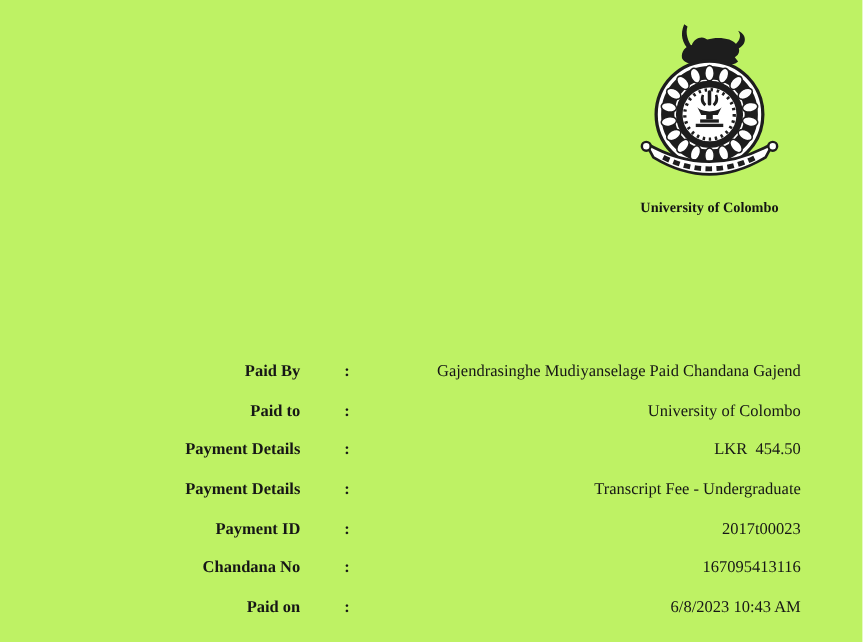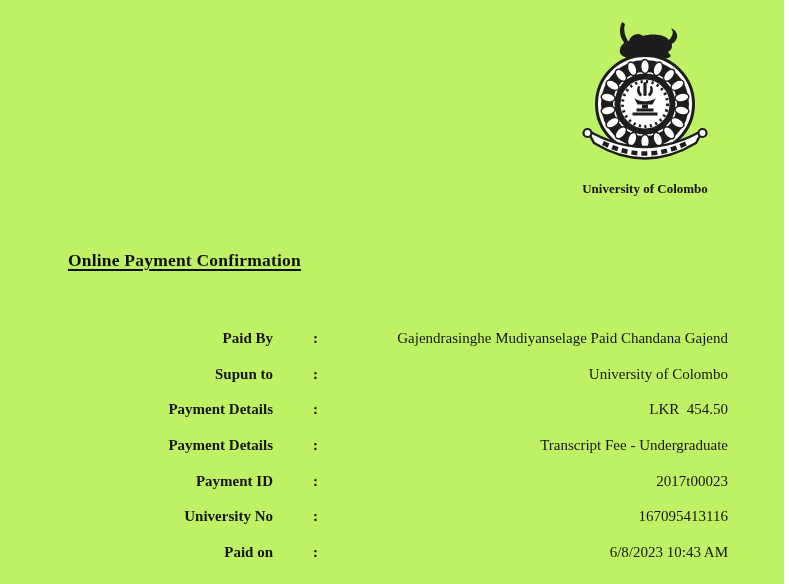--- a/index.html
+++ b/index.html
@@ -122,32 +122,31 @@
       </g>
 
       <path d="M8 118 Q66 152 124 118 L117 131 Q66 162 15 131 Z" fill="#ffffff" stroke="#1d1d1d" stroke-width="2.4" stroke-linejoin="round"></path>
       <circle cx="8.5" cy="121" r="4" fill="#ffffff" stroke="#1d1d1d" stroke-width="2.2"></circle>
       <circle cx="123.5" cy="121" r="4" fill="#ffffff" stroke="#1d1d1d" stroke-width="2.2"></circle>
       <path d="M24 131 Q66 152 108 131" fill="none" stroke="#1d1d1d" stroke-width="4.5" stroke-dasharray="6 4"></path>
     </svg>
     <div class="logo-caption">University of Colombo</div>
   </div>
 
-  <div class="doc-title">Online Payment Confirmation</div>
 
   <div class="details">
 
     <div class="cell">
       <span class="detail-label">Paid By</span>
       <span class="detail-colon">:</span>
       <span class="detail-value">Gajendrasinghe Mudiyanselage Paid Chandana Gajend</span>
     </div>
 
     <div class="cell">
-      <span class="detail-label">Supun to</span>
+      <span class="detail-label">Paid to</span>
       <span class="detail-colon">:</span>
       <span class="detail-value">University of Colombo</span>
     </div>
 
     <div class="cell">
       <span class="detail-label">Payment Details</span>
       <span class="detail-colon">:</span>
       <span class="detail-value">LKR  454.50</span>
     </div>
 
@@ -157,21 +156,21 @@
       <span class="detail-value">Transcript Fee - Undergraduate</span>
     </div>
 
     <div class="cell">
       <span class="detail-label">Payment ID</span>
       <span class="detail-colon">:</span>
       <span class="detail-value">2017t00023</span>
     </div>
 
     <div class="cell">
-      <span class="detail-label">University No</span>
+      <span class="detail-label">Chandana No</span>
       <span class="detail-colon">:</span>
       <span class="detail-value">167095413116</span>
     </div>
 
     <div class="cell">
       <span class="detail-label">Paid on</span>
       <span class="detail-colon">:</span>
       <span class="detail-value">6/8/2023 10:43 AM</span>
     </div>
 

